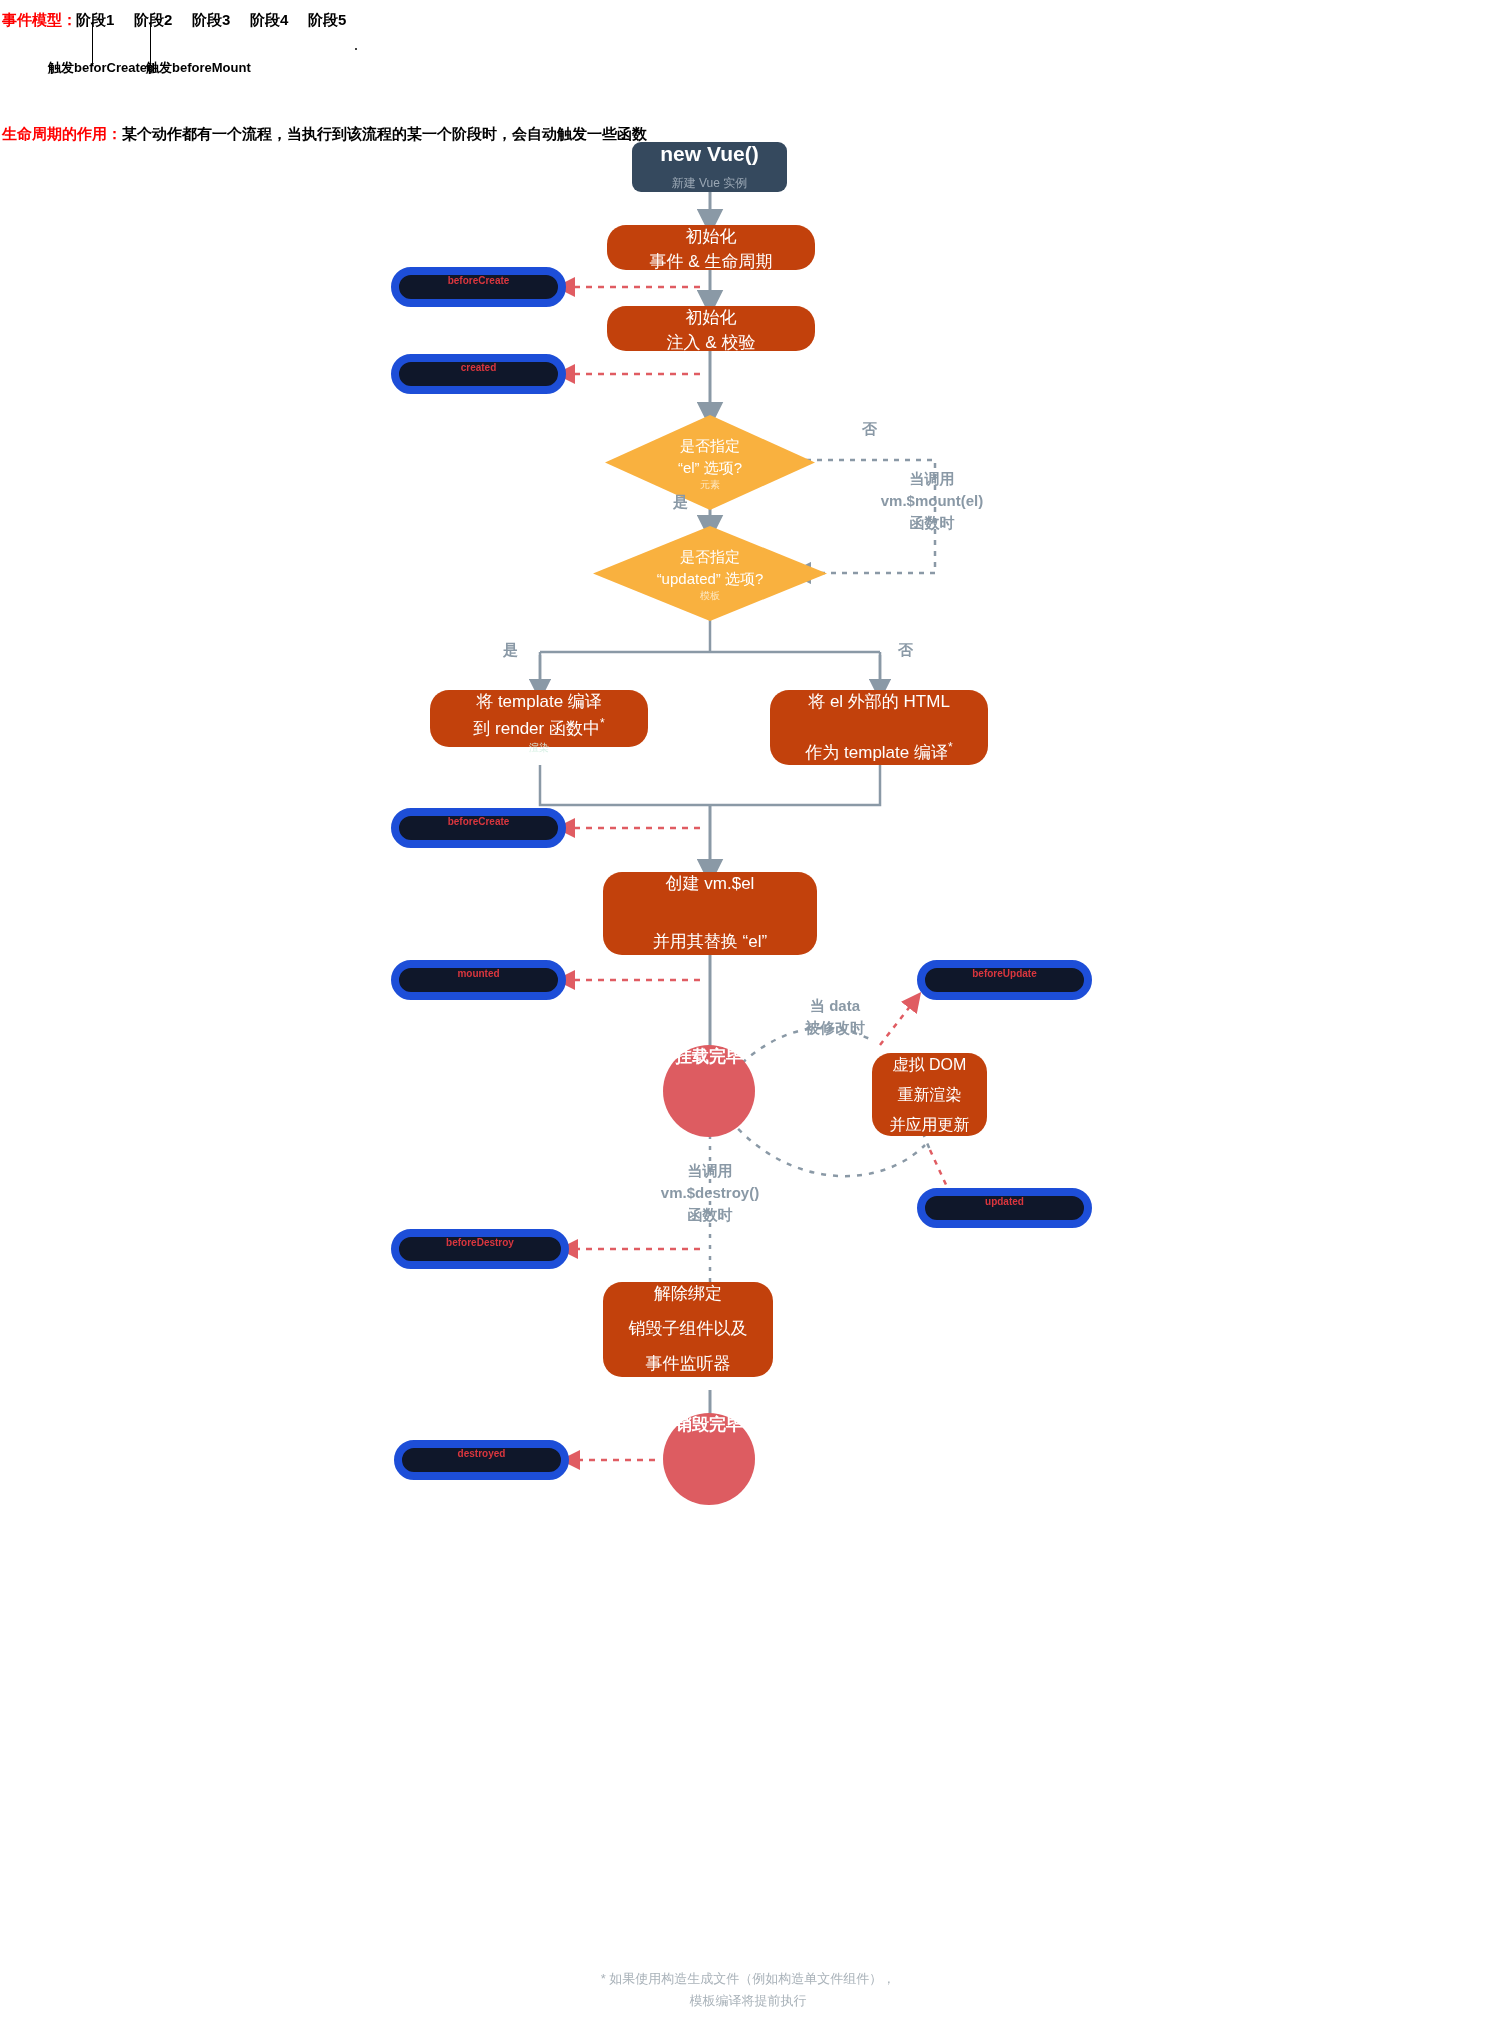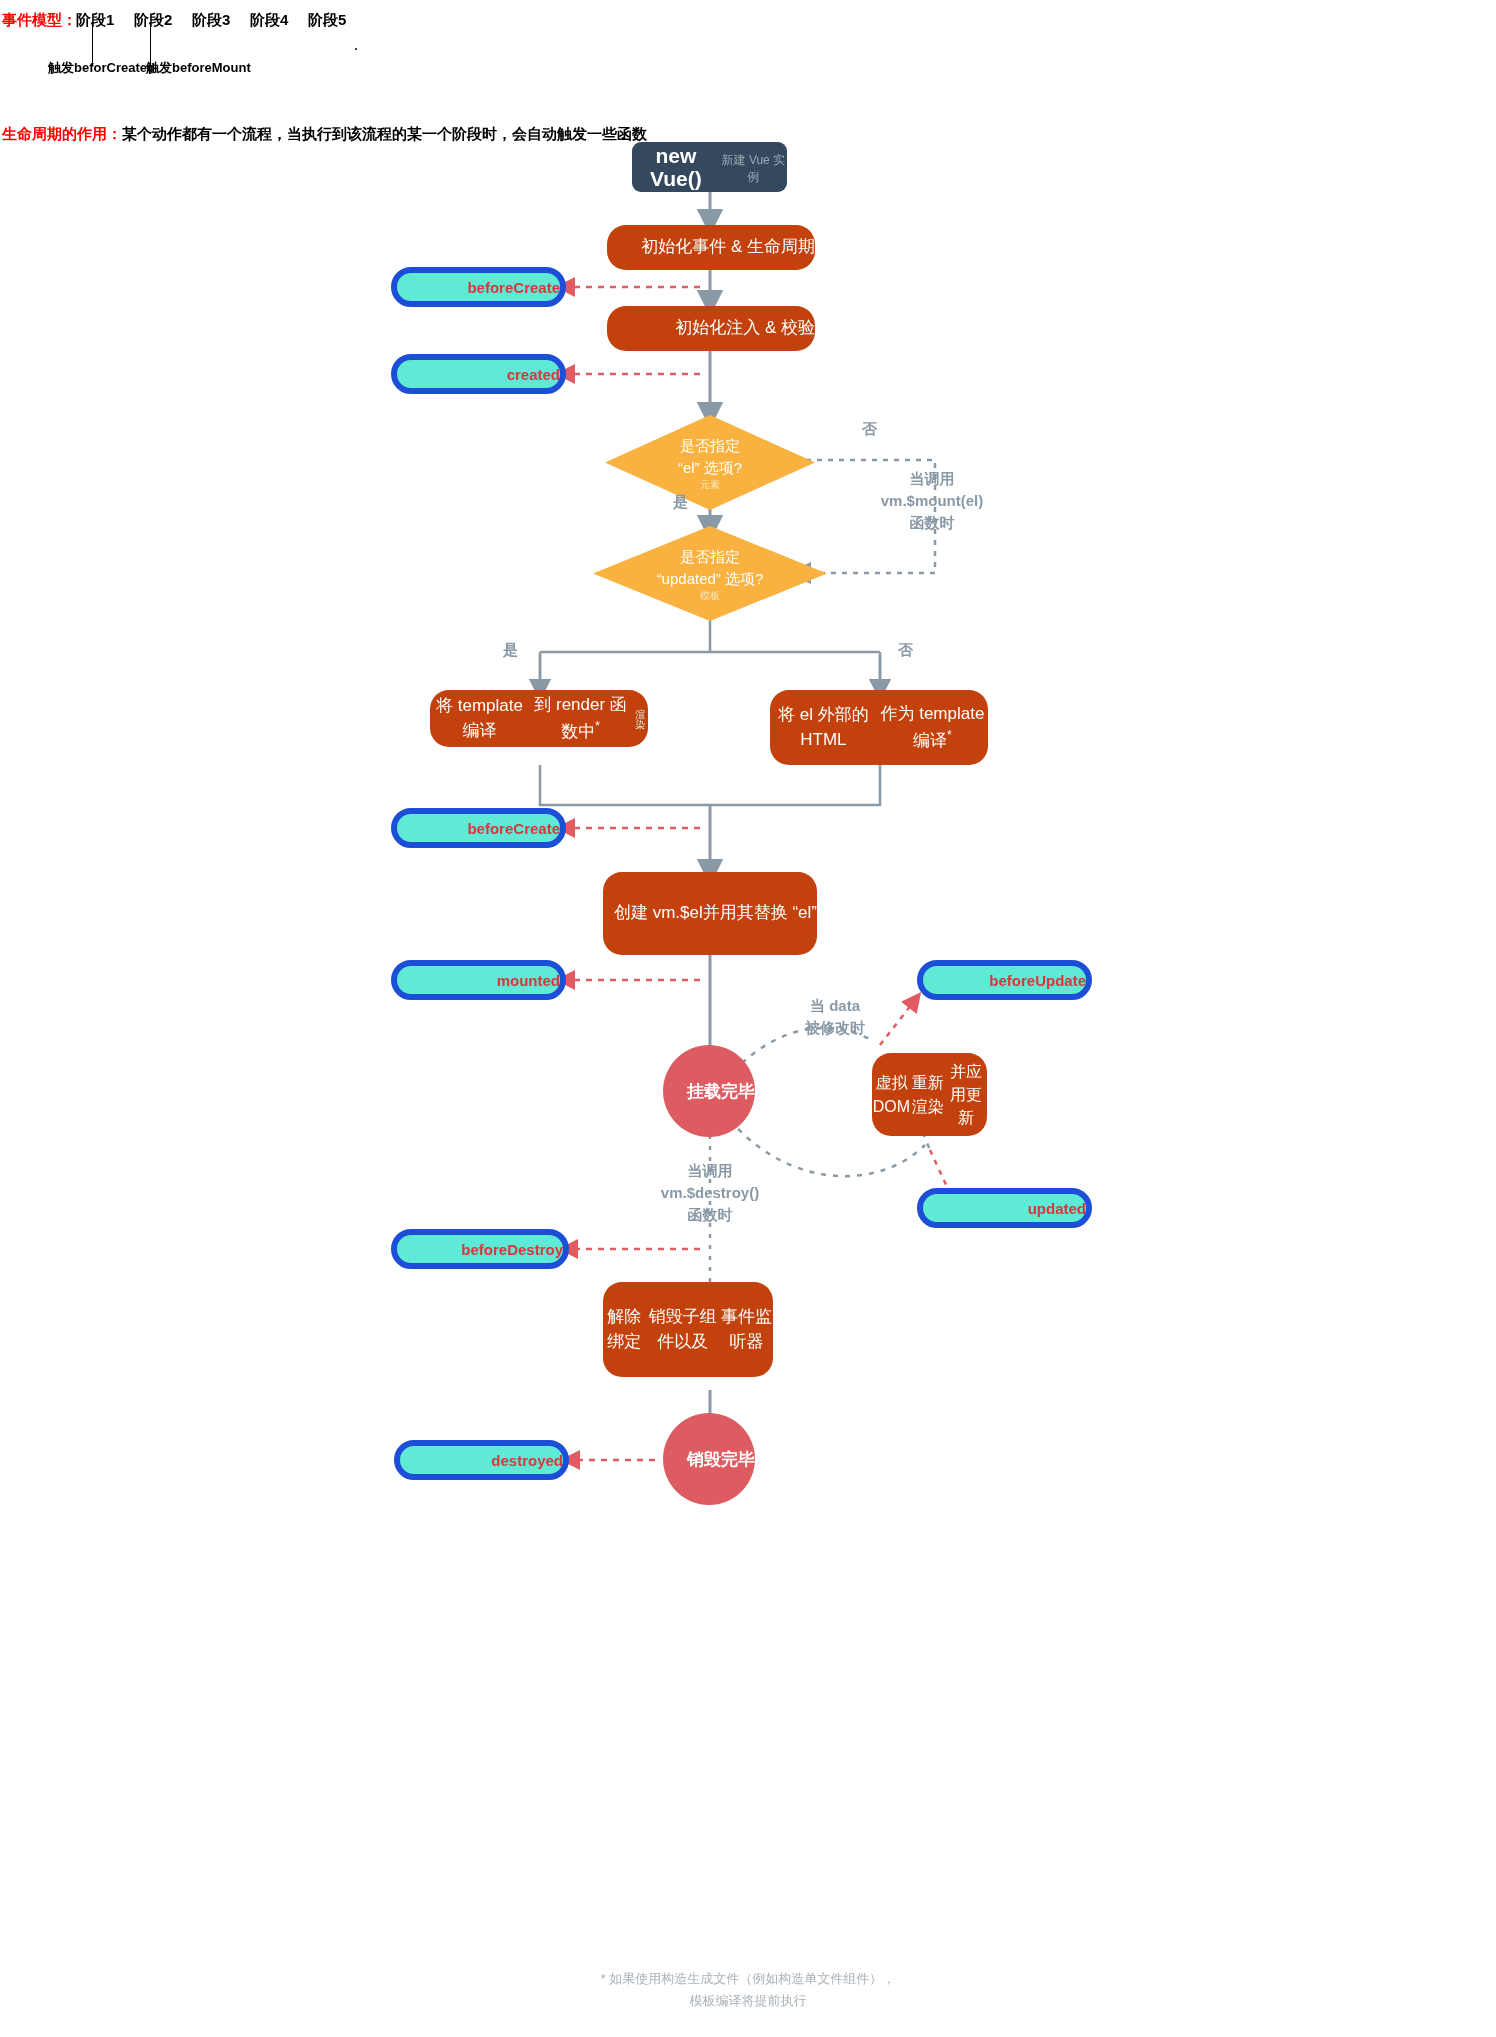--- a/index.html
+++ b/index.html
@@ -29,39 +29,39 @@
   .dot-mark{position:absolute;left:355px;top:48px;width:2px;height:2px;background:#444;}
 
   .lead{
     position:absolute;left:2px;top:125px;
     font-size:15px;font-weight:bold;white-space:nowrap;
   }
   .lead .k{color:#ff0000;}
   .lead .v{color:#000;}
 
   
-  .node{position:absolute;box-sizing:border-box;display:flex;flex-direction:row;
-        align-items:center;justify-content:flex-end;text-align:center;}
+  .node{position:absolute;box-sizing:border-box;display:flex;flex-direction:column;
+        align-items:center;justify-content:space-between;text-align:center;}
 
   .n-vue{
     background:#35495e;color:#fff;border-radius:9px;
   }
   .n-vue .t1{font-size:21px;font-weight:bold;line-height:1.1;}
   .n-vue .t2{font-size:12px;color:#9aa7b4;margin-top:4px;}
 
   .n-green{
     background:#c2410c;color:#fff;border-radius:19px;
     font-size:17px;line-height:1.45;
   }
   .n-green .sub{font-size:10px;color:#d8f0e5;line-height:1;margin-top:2px;}
   .n-green sup{font-size:12px;}
 
   .n-pill{
-    background:#5eead4;border:6px solid #1d4ed8;border-radius:22px;
-    color:#d9363e;font-size:15px;font-weight:bold;
+    background:#0f172a;border:8px solid #1d4ed8;border-radius:22px;
+    color:#d9363e;font-size:10px;font-weight:bold;
   }
 
   .n-circle{
     background:#dd5c61;color:#fff;border-radius:50%;
     font-size:17px;font-weight:bold;
   }
 
   .n-diamond{position:absolute;}
   .n-diamond .dtext{
     position:absolute;left:0;top:0;width:100%;height:100%;

